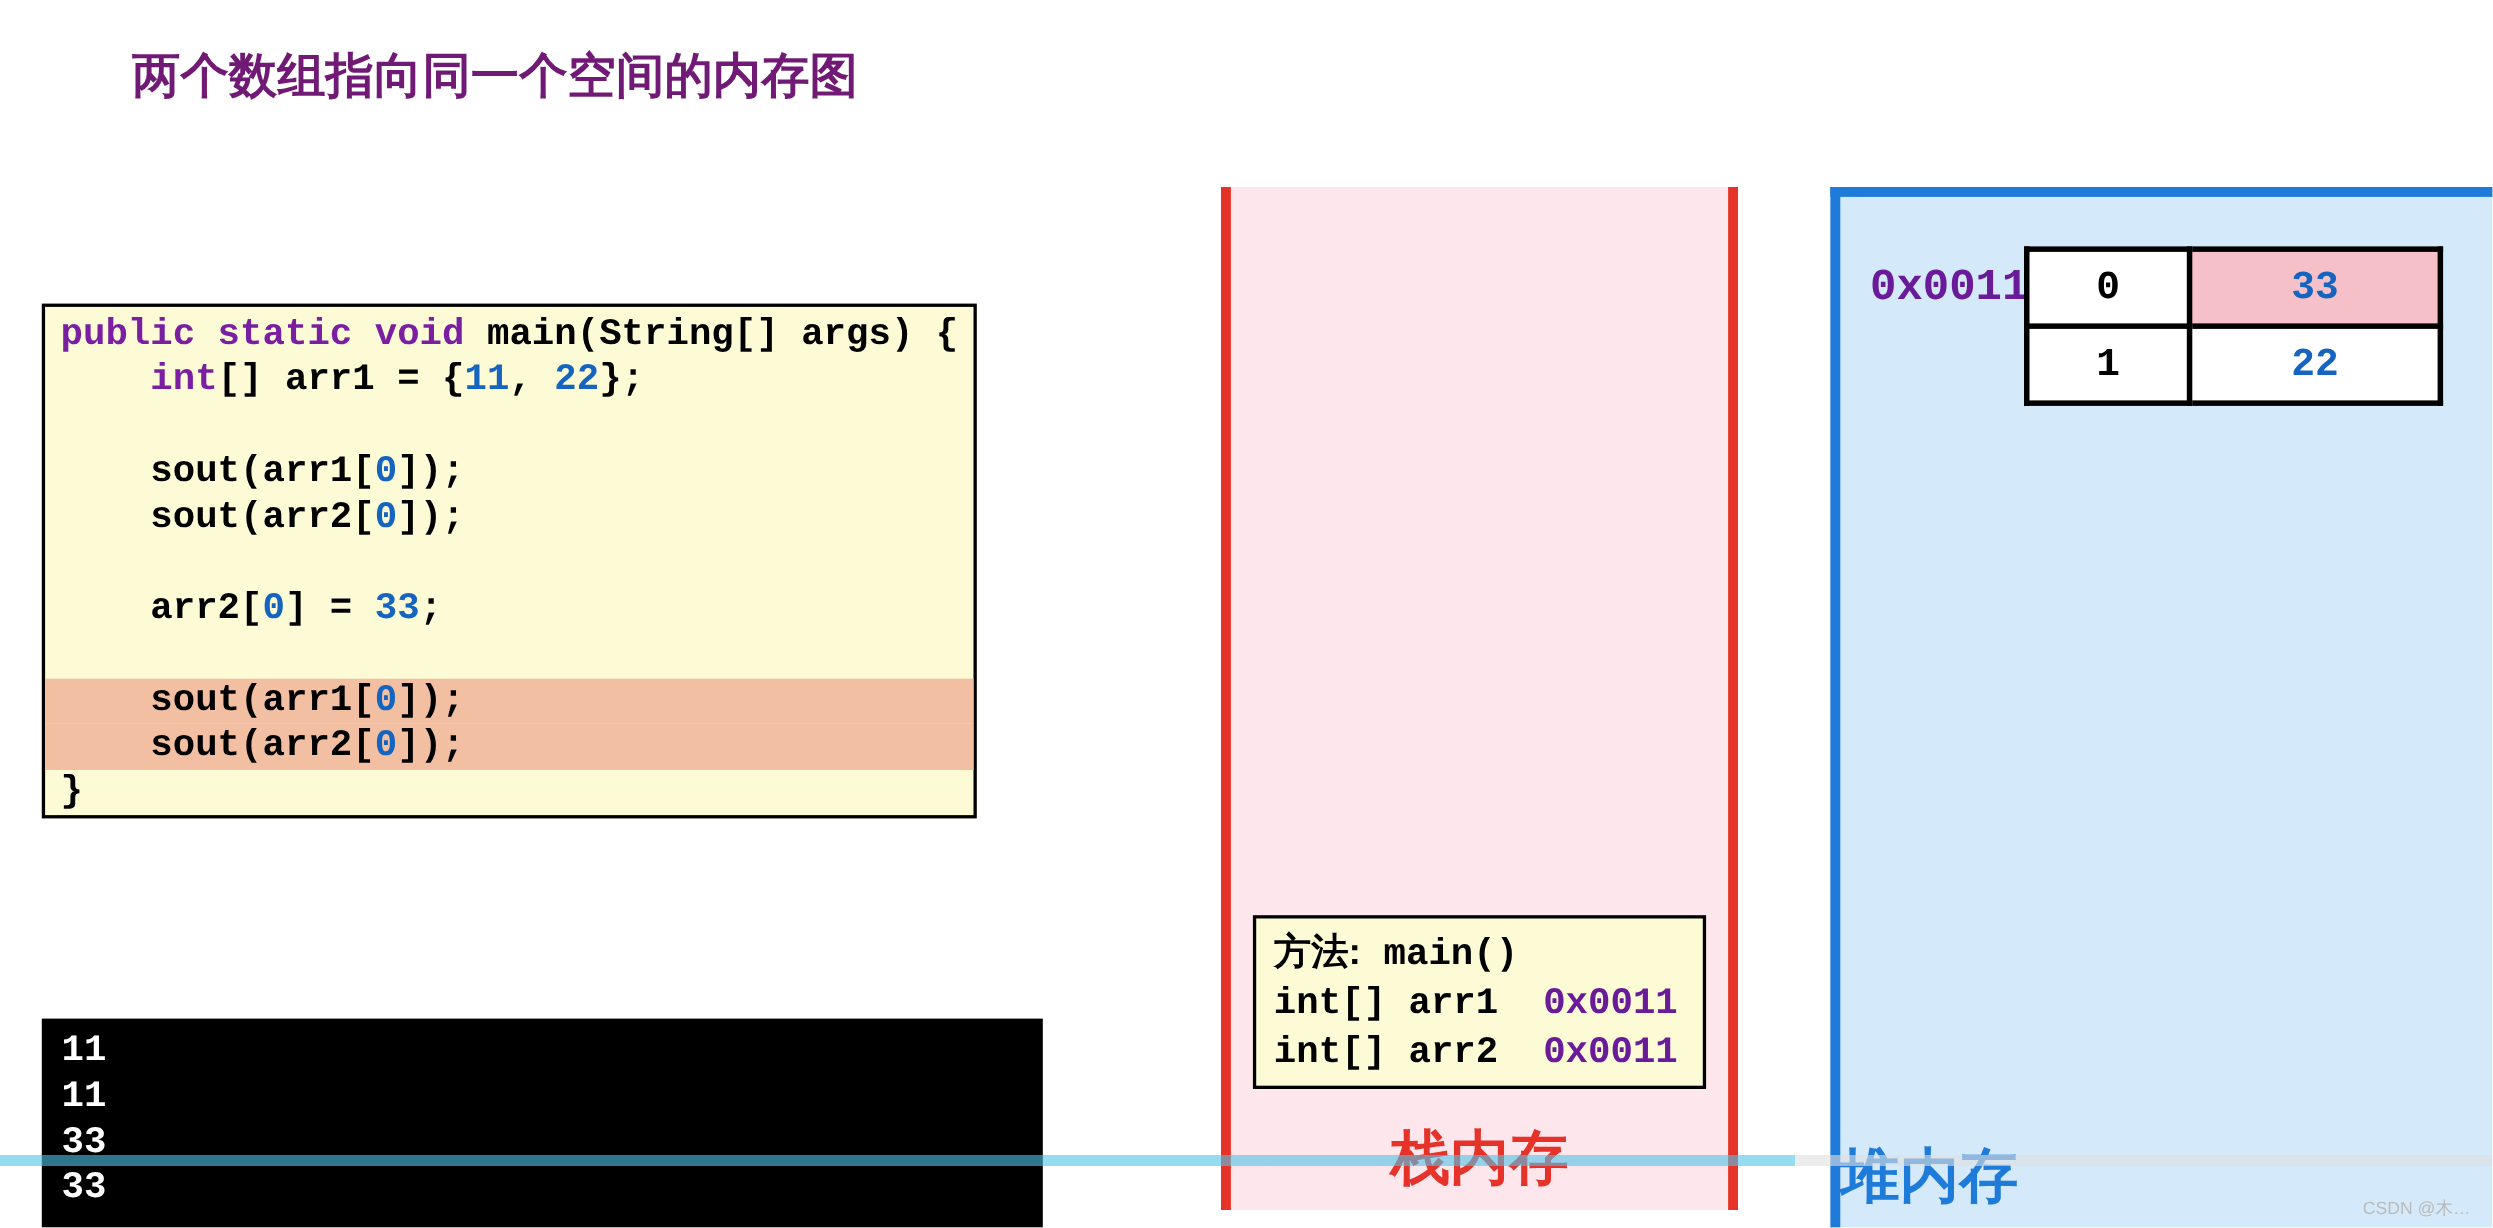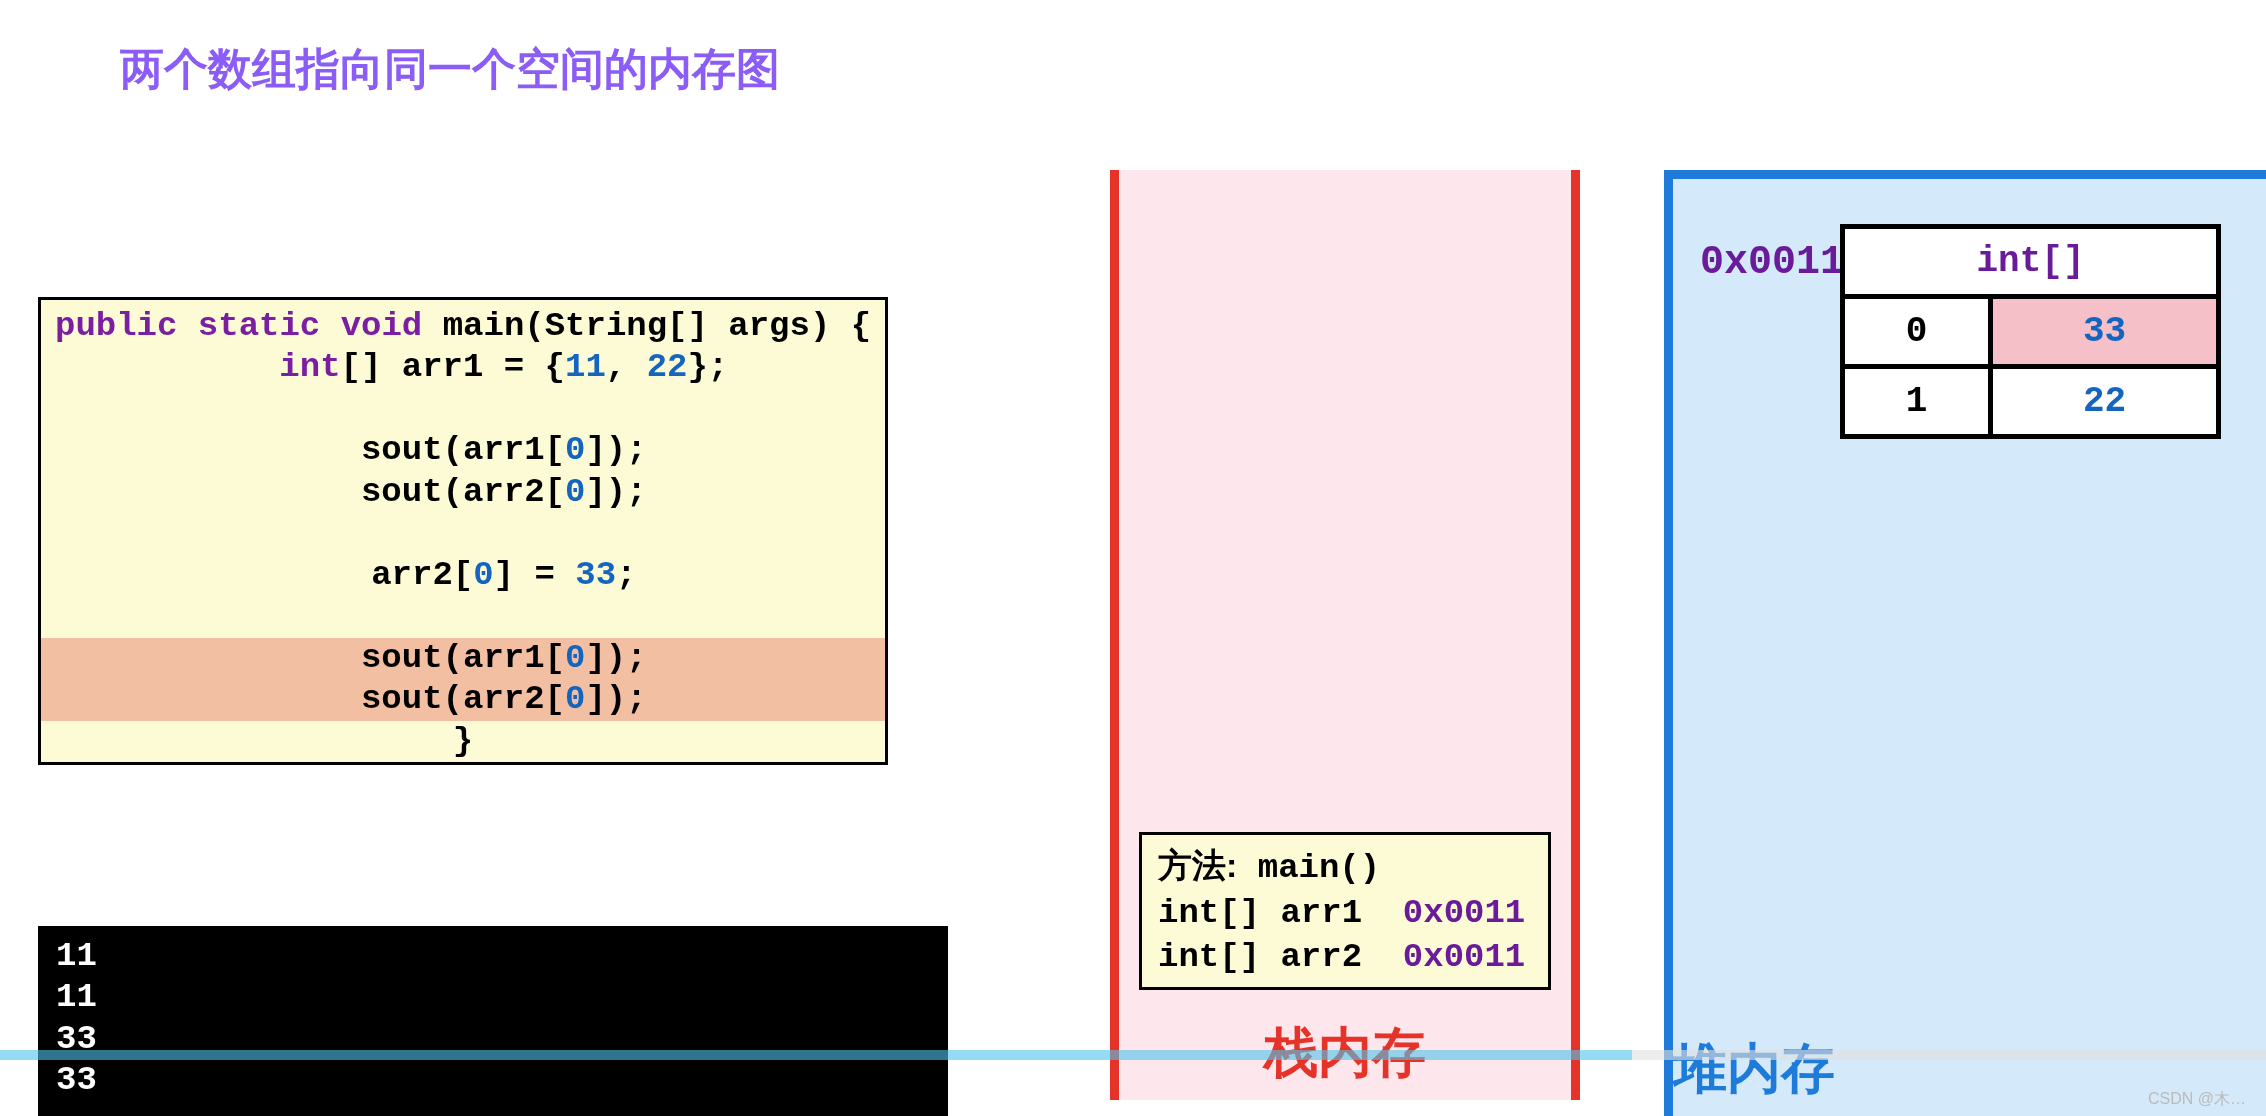--- a/index.html
+++ b/index.html
@@ -10,35 +10,34 @@
     height: 1116px;
     position: relative;
     overflow: hidden;
   }
   .title {
     position: absolute;
     top: 40px;
     left: 120px;
     font-size: 44px;
     font-weight: bold;
-    color: #8b5cf6;
+    color: #701a75;
   }
   .code-box {
     position: absolute;
-    top: 297px;
+    top: 276px;
     left: 38px;
     width: 850px;
     background: #fcfbd5;
     border: 3px solid #000;
     font-family: "Consolas", "Courier New", monospace;
     font-size: 34px;
     font-weight: bold;
     line-height: 1.22;
     padding: 6px 0 0 0;
-    text-align: center;
   }
   .code-line { padding: 0 14px; white-space: pre; }
   .code-line.highlight { background: #f2bfa2; }
   .kw { color: #7b1fa2; font-weight: bold; }
   .num { color: #1565c0; }
   .console-box {
     position: absolute;
     top: 926px;
     left: 38px;
     width: 910px;
@@ -189,23 +188,20 @@
 </div>
 
 <div class="heap-box">
   <div class="heap-label">堆内存</div>
 </div>
 
 <div class="addr-label">0x0011</div>
 
 <table class="heap-table">
   <tbody>
-      <tr>
-        <td class="hdr purple-text" colspan="2">int[]</td>
-      </tr>
   <tr>
     <td class="c1">0</td>
     <td class="c2 pink-cell">33</td>
   </tr>
   <tr>
     <td class="c1">1</td>
     <td class="c2 blue-text">22</td>
   </tr>
 </tbody>
   </table>

